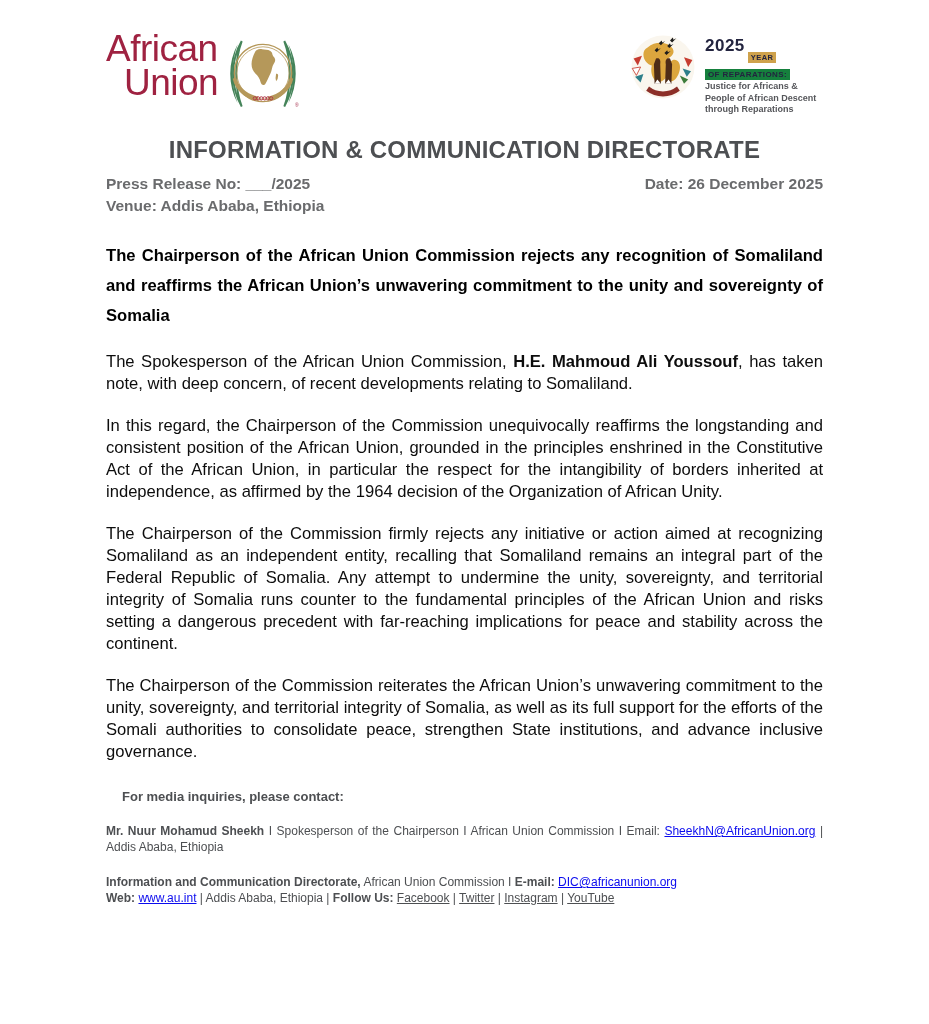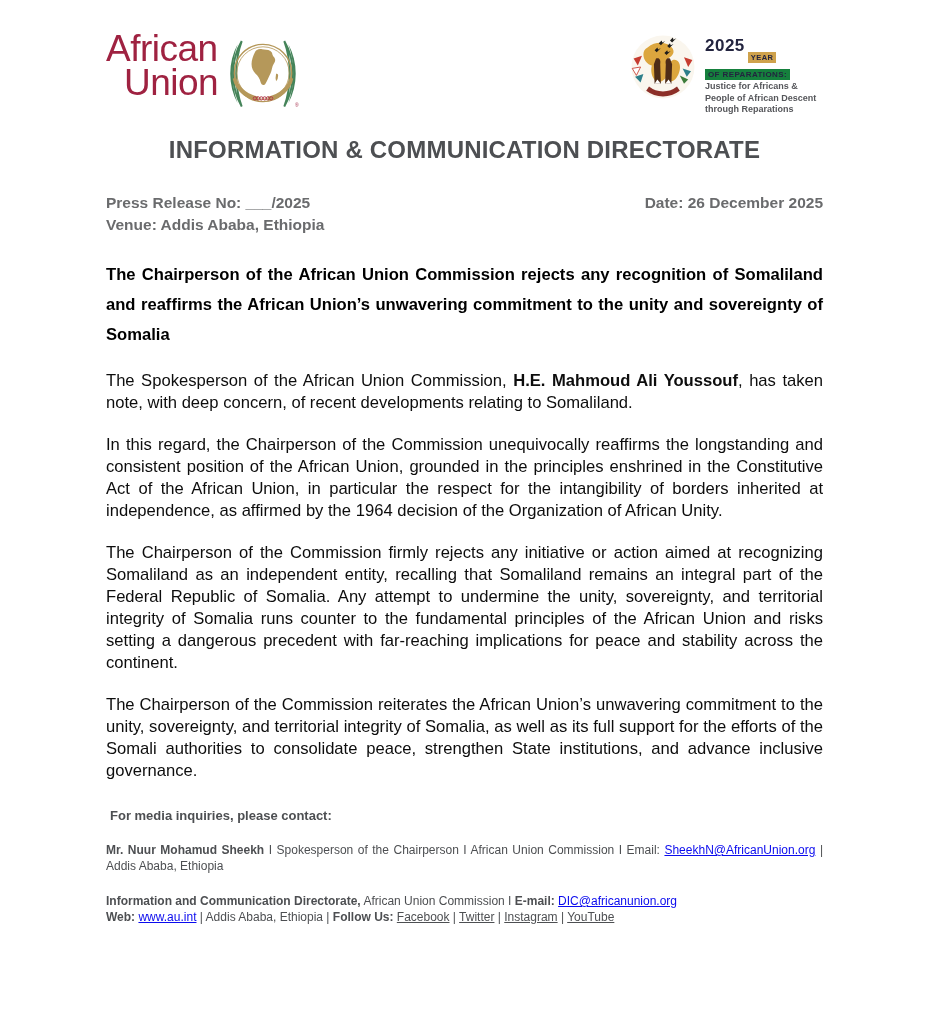--- a/index.html
+++ b/index.html
@@ -24,30 +24,30 @@
   .rep-text { width: 118px; padding-top: 5px; }
   .rep-year-row { display: flex; align-items: flex-start; gap: 3px; }
   .rep-year { font-size: 17px; font-weight: bold; color: #23243f; line-height: 18px; letter-spacing: 0.5px; }
   .rep-hl { background: #cfa24c; color: #23243f; font-weight: bold; font-size: 7.5px; padding: 1px 3px; margin-top: 15px; letter-spacing: 0.4px; }
   .rep-l2 { background: #15803d; color: #23243f; font-weight: bold; font-size: 8px; display: inline-block; padding: 1px 3px; margin-top: 2px; letter-spacing: 0.4px; }
   .rep-small { font-size: 9px; font-weight: bold; color: #55565a; line-height: 11.5px; }
   .rep-small:first-of-type { margin-top: 4px; }
 
   
   .directorate { text-align: center; font-weight: bold; font-size: 24px; color: #4d4f52; margin-top: 14px; letter-spacing: 0.2px; }
-  .meta { margin-top: 28px; color: #6a6b6d; font-weight: bold; font-size: 15.5px; line-height: 22px; }
+  .meta { margin-top: 9px; color: #6a6b6d; font-weight: bold; font-size: 15.5px; line-height: 22px; }
   .meta-row1 { display: flex; justify-content: space-between; }
 
   
   .title { margin: 24px 0 0 0; font-weight: bold; font-size: 16.6px; line-height: 30px; text-align: justify; color: #000; }
   .para { margin: 20px 0 0 0; font-size: 16.6px; line-height: 22px; text-align: justify; color: #0d0d0d; }
   .bold { font-weight: bold; }
 
   
-  .media-heading { margin: 26px 0 0 4px; font-size: 13px; font-weight: bold; color: #4d4f52; }
+  .media-heading { margin: 26px 0 0 16px; font-size: 13px; font-weight: bold; color: #4d4f52; }
   .contact, .footer { margin: 19px 0 0 0; font-size: 12px; color: #4d4f52; line-height: 16px; text-align: justify; }
   a.blue { color: #0b0bee; text-decoration: underline; cursor: pointer; }
   a.social { color: #4d4f52; text-decoration: underline; cursor: pointer; }
 </style>
 </head>
 <body>
 
 <div class="page">
 
   <div class="logos">

